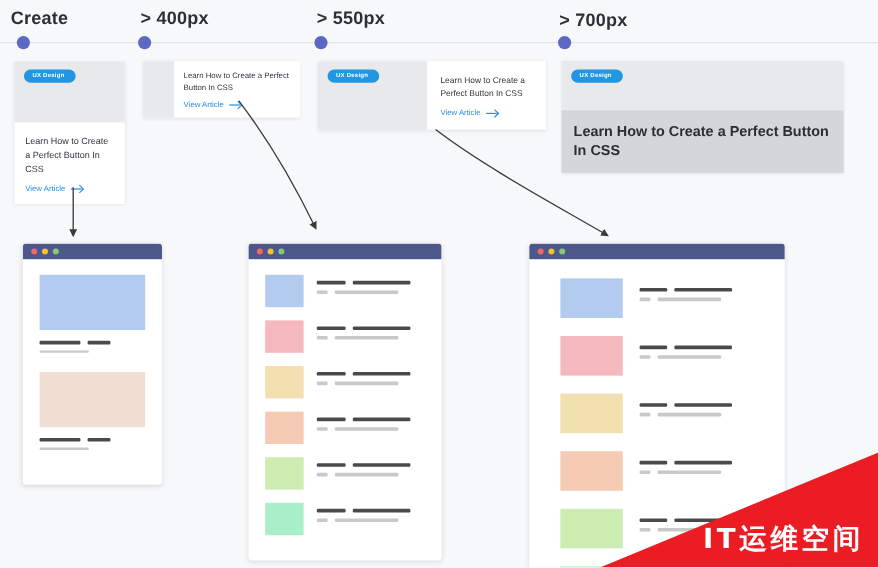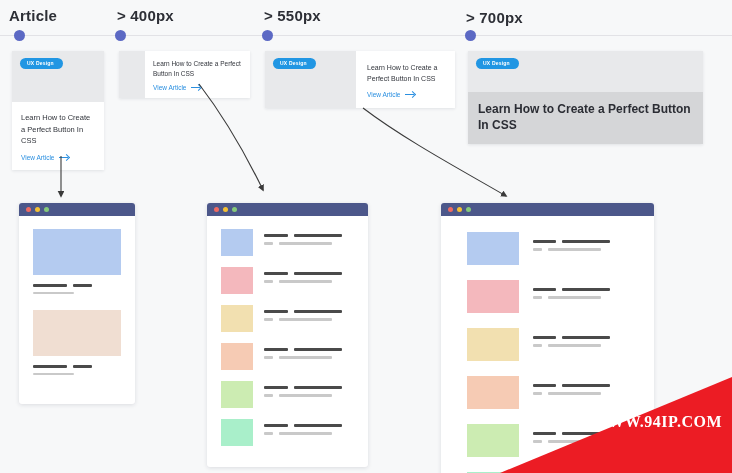--- a/index.html
+++ b/index.html
@@ -225,21 +225,21 @@
     font-family: "DejaVu Sans", sans-serif;
     font-weight: bold;
     font-size: 23px;
     letter-spacing: 3px;
     white-space: nowrap;
   }
 </style>
 </head>
 <body>
 
-<div class="bp-label" id="bp-label-0">Article</div>
+<div class="bp-label" id="bp-label-0">Create</div>
 <div class="bp-label" id="bp-label-1">&gt; 400px</div>
 <div class="bp-label" id="bp-label-2">&gt; 550px</div>
 <div class="bp-label" id="bp-label-3">&gt; 700px</div>
 
 <div class="timeline-line"></div>
 <div class="timeline-dot" id="timeline-dot-0"></div>
 <div class="timeline-dot" id="timeline-dot-1"></div>
 <div class="timeline-dot" id="timeline-dot-2"></div>
 <div class="timeline-dot" id="timeline-dot-3"></div>
 
@@ -490,14 +490,14 @@
       </div>
       <div class="h-item" style="margin-bottom: 15px;">
         <div class="h-thumb" style="background: rgb(169, 239, 202); width: 52px; height: 33px;"></div>
         <div class="h-lines" style="padding-left: 14px; padding-top: 8px;"></div>
       </div>
     </div>
 </div>
 
 <div class="watermark">
   <div class="watermark-tri"></div>
-  <div class="watermark-url">WWW.94IP.COM</div>
+  <div class="watermark-cn">IT运维空间</div>
 </div>
 
 </body></html>

